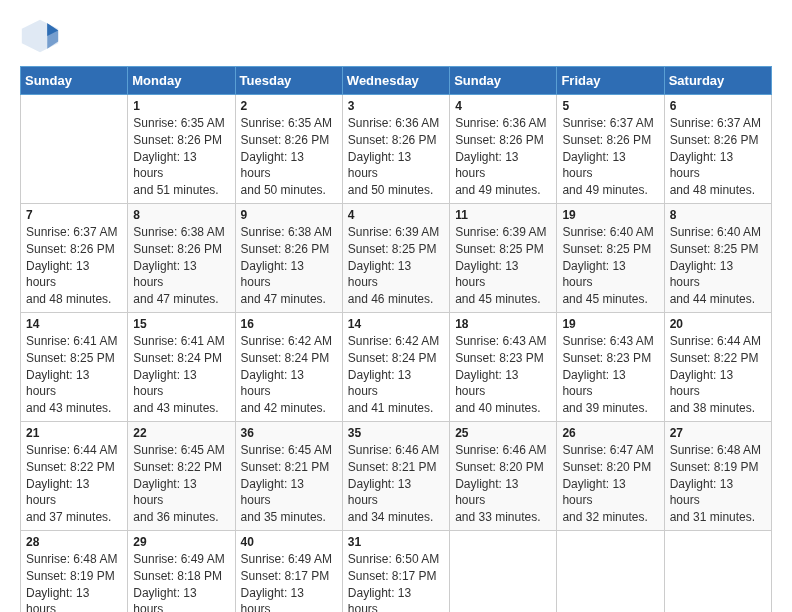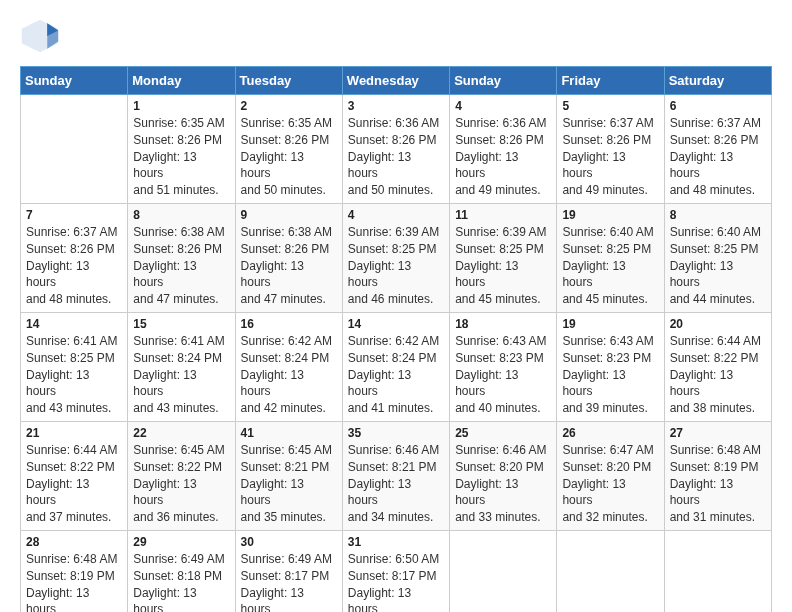--- a/index.html
+++ b/index.html
@@ -220,21 +220,21 @@
         <tr>
           <td>
             <span class="day-number">21</span>
             <div class="day-info">Sunrise: 6:44 AM<br>Sunset: 8:22 PM<br>Daylight: 13 hours<br>and 37 minutes.</div>
           </td>
           <td>
             <span class="day-number">22</span>
             <div class="day-info">Sunrise: 6:45 AM<br>Sunset: 8:22 PM<br>Daylight: 13 hours<br>and 36 minutes.</div>
           </td>
           <td>
-            <span class="day-number">41</span>
+            <span class="day-number">36</span>
             <div class="day-info">Sunrise: 6:45 AM<br>Sunset: 8:21 PM<br>Daylight: 13 hours<br>and 35 minutes.</div>
           </td>
           <td>
             <span class="day-number">35</span>
             <div class="day-info">Sunrise: 6:46 AM<br>Sunset: 8:21 PM<br>Daylight: 13 hours<br>and 34 minutes.</div>
           </td>
           <td>
             <span class="day-number">25</span>
             <div class="day-info">Sunrise: 6:46 AM<br>Sunset: 8:20 PM<br>Daylight: 13 hours<br>and 33 minutes.</div>
           </td>
@@ -250,21 +250,21 @@
         <tr>
           <td>
             <span class="day-number">28</span>
             <div class="day-info">Sunrise: 6:48 AM<br>Sunset: 8:19 PM<br>Daylight: 13 hours<br>and 30 minutes.</div>
           </td>
           <td>
             <span class="day-number">29</span>
             <div class="day-info">Sunrise: 6:49 AM<br>Sunset: 8:18 PM<br>Daylight: 13 hours<br>and 29 minutes.</div>
           </td>
           <td>
-            <span class="day-number">30</span>
+            <span class="day-number">40</span>
             <div class="day-info">Sunrise: 6:49 AM<br>Sunset: 8:17 PM<br>Daylight: 13 hours<br>and 28 minutes.</div>
           </td>
           <td>
             <span class="day-number">31</span>
             <div class="day-info">Sunrise: 6:50 AM<br>Sunset: 8:17 PM<br>Daylight: 13 hours<br>and 27 minutes.</div>
           </td>
           <td></td>
           <td></td>
           <td></td>
         </tr>

